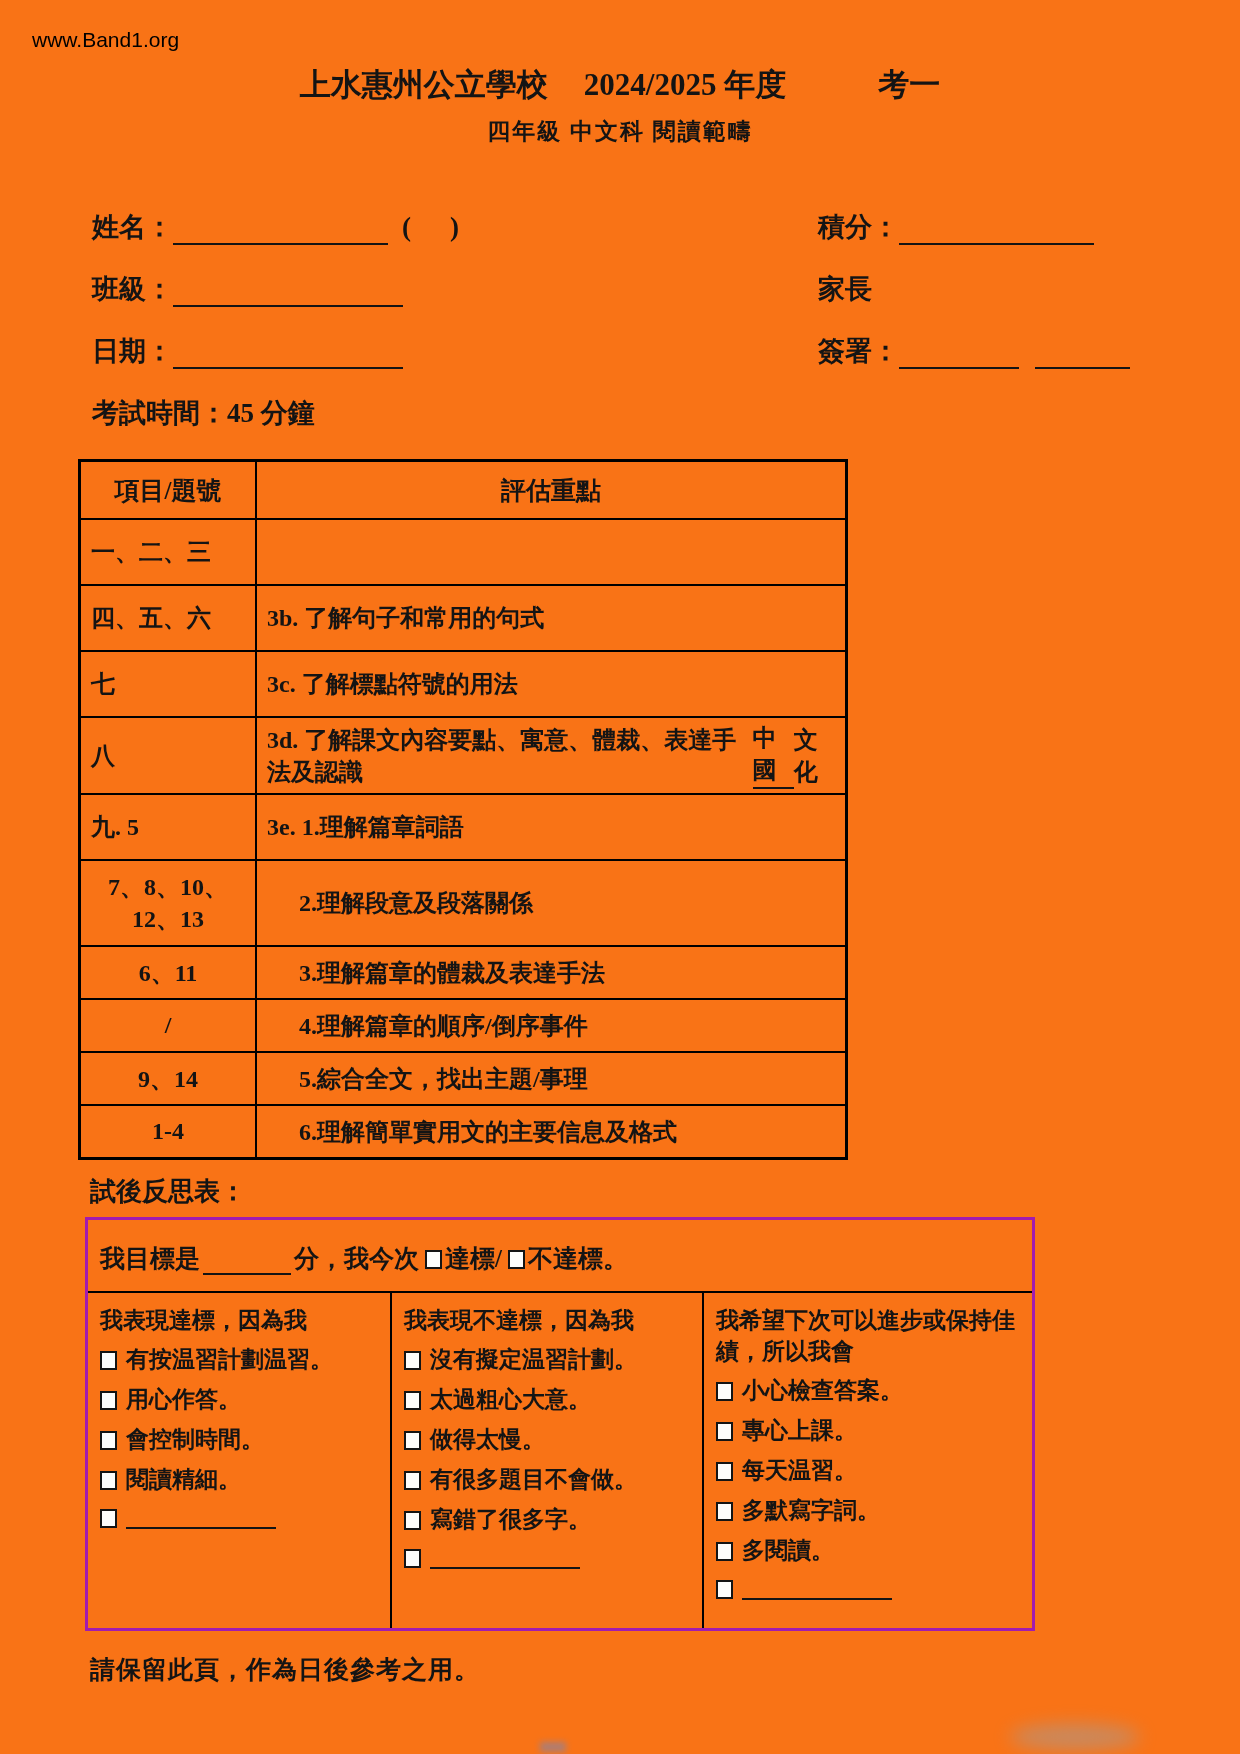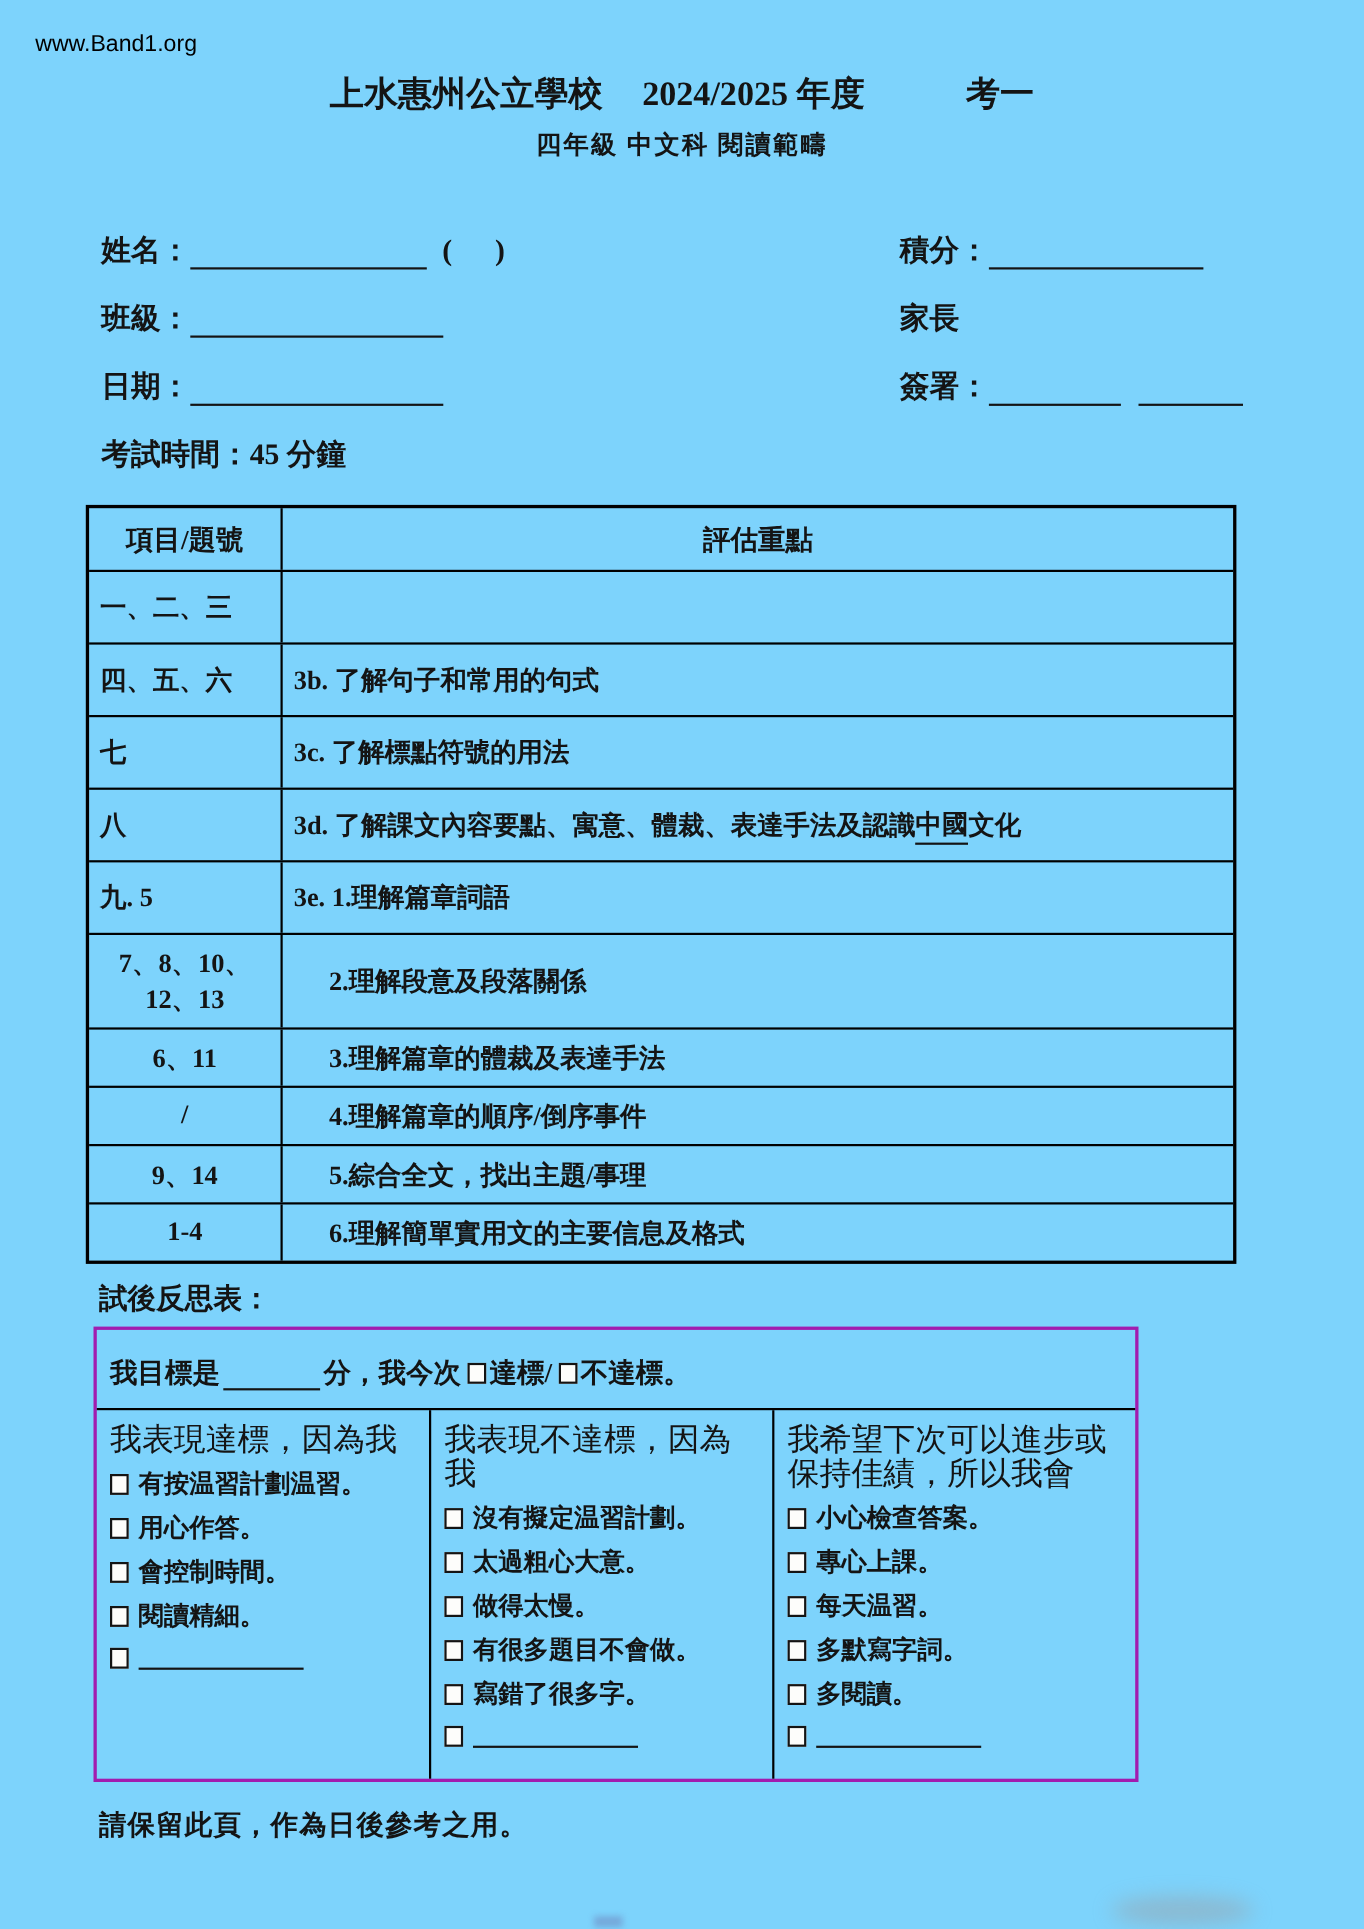--- a/index.html
+++ b/index.html
@@ -1,19 +1,19 @@
 <!DOCTYPE html>
 <html><head>
 <meta charset="utf-8">
 <style>
   * { margin:0; padding:0; box-sizing:border-box; }
   html,body { background:#ffffff; }
   .page {
     width:1240px; height:1754px; margin:0 auto; position:relative;
-    background:#7dd3fc; color:#141414; overflow:hidden;
+    background:#f97316; color:#141414; overflow:hidden;
     font-family:"Liberation Serif","DejaVu Serif",serif;
   }
   .watermark {
     position:absolute; top:28px; left:32px; font-size:21px; font-weight:400;
     font-family:"Liberation Sans","DejaVu Sans",sans-serif; color:#000;
   }
   .title1 {
     display:flex; justify-content:center; align-items:baseline; gap:36px;
     padding-top:64px; font-size:31px; font-weight:700;
   }
@@ -22,21 +22,21 @@
 
   .form-area { display:flex; justify-content:space-between; margin:52px 110px 0 92px; }
   .form-col { display:block; }
   .form-row { display:flex; align-items:flex-end; height:46px; margin-bottom:16px; font-size:27px; font-weight:700; }
   .blank { display:inline-block; border-bottom:2.5px solid #141414; height:36px; }
   .w215{width:215px} .w230{width:230px} .w195{width:195px}
   .w120{width:120px} .w95{width:95px; margin-left:16px;}
   .paren { margin-left:14px; letter-spacing:6px; }
   .exam-time { margin:10px 0 0 92px; font-size:27px; font-weight:700; }
 
-  .atable { margin:28px 0 0 78px; width:1046px; border:3px solid #000; }
+  .atable { margin:28px 0 0 78px; width:770px; border:3px solid #000; }
   .trow { display:flex; border-top:2.5px solid #000; }
   .trow:first-child { border-top:none; }
   .c1 { width:176px; border-right:2.5px solid #000; display:flex; align-items:center;
         font-size:24px; font-weight:700; padding:4px 6px; }
   .c1.center { justify-content:center; text-align:center; }
   .c1.left { padding-left:10px; }
   .c2 { flex:1; display:flex; align-items:center; font-size:24px; font-weight:700; padding:4px 10px; }
   .c2.center { justify-content:center; }
   .c2.indent { padding-left:42px; }
   .rh { min-height:56px; } .r1 { min-height:66px; } .r2 { min-height:86px; } .r3 { min-height:53px; }
@@ -46,21 +46,21 @@
   .reflection-title { margin:14px 0 0 90px; font-size:26px; font-weight:700; }
   .rbox { margin:8px 0 0 85px; width:950px; border:3px solid #a21caf; }
   .goal { padding:22px 0 16px 12px; font-size:25px; font-weight:700; }
   .goal .blank { width:88px; height:28px; vertical-align:bottom; margin:0 3px; }
   .goal .cbx { vertical-align:-2px; margin:0 3px 0 6px; }
   .rcols { display:flex; border-top:2.5px solid #000; }
   .rcol { padding:12px 10px 16px 12px; min-height:302px; }
   .rcol1 { width:304px; border-right:2.5px solid #000; }
   .rcol2 { width:312px; border-right:2.5px solid #000; }
   .rcol3 { flex:1; }
-  .rhead { font-size:29px; font-weight:400; line-height:31px; margin-bottom:9px; }
+  .rhead { font-size:23px; font-weight:700; line-height:31px; margin-bottom:9px; }
   .citem { display:flex; align-items:center; font-size:23px; font-weight:700; line-height:30px; margin-bottom:10px; }
   .cbx { width:17px; height:19px; border:2.5px solid #141414; display:inline-block; margin-right:9px; flex:none; background:#fdfdfb; }
   .citem .blank { width:150px; height:24px; align-self:flex-end; margin-bottom:2px; }
   .footer-note { margin:22px 0 0 90px; font-size:25px; font-weight:700; letter-spacing:1px; }
 
   .smudge-a { position:absolute; right:100px; bottom:4px; width:130px; height:26px;
               background:#9aa0a6; filter:blur(9px); opacity:.5; border-radius:50%; }
   .smudge-b { position:absolute; left:540px; bottom:2px; width:26px; height:10px;
               background:#6f86c0; filter:blur(3px); opacity:.55; }
 </style>

